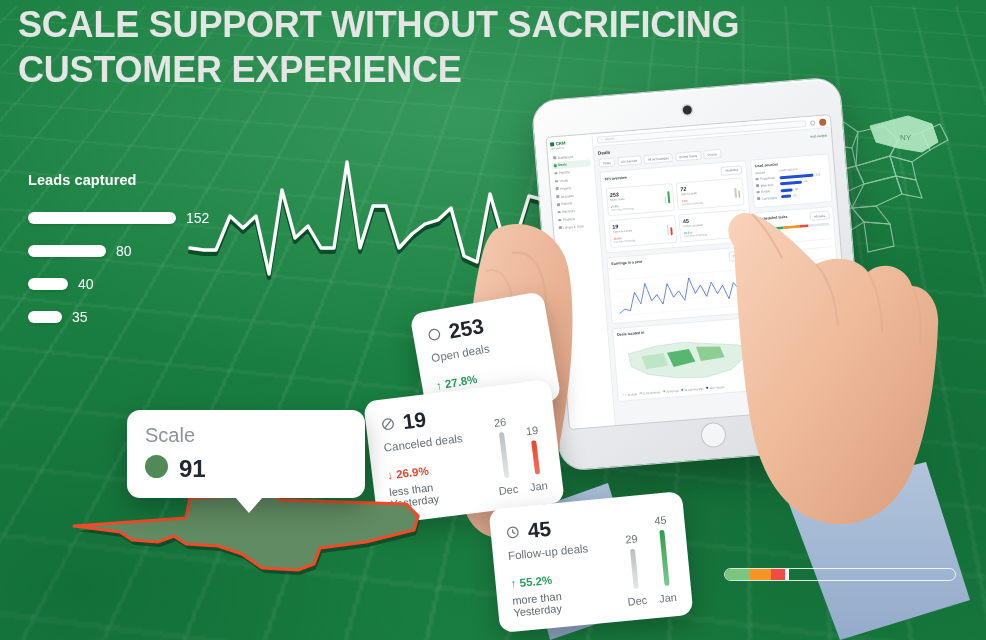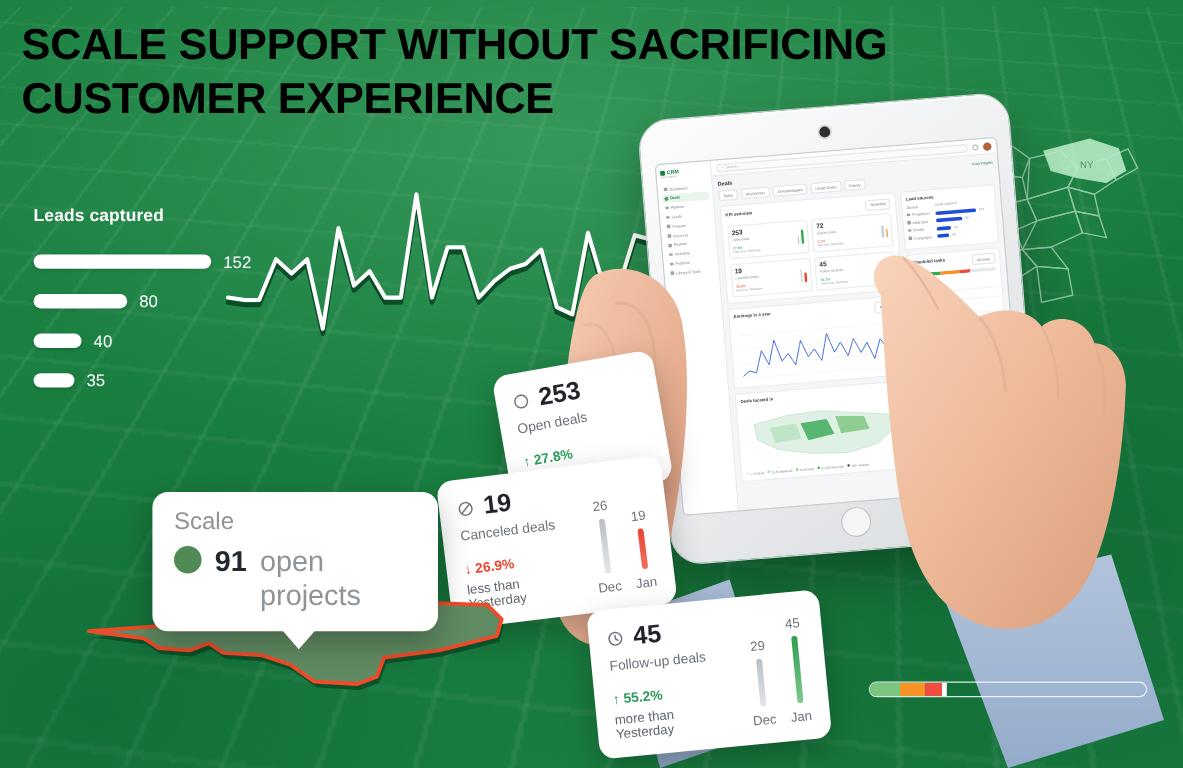--- a/index.html
+++ b/index.html
@@ -30,22 +30,22 @@
     position: absolute; inset: 0;
     background:
       radial-gradient(900px 420px at 46% 18%, rgba(120,210,150,0.30), rgba(0,0,0,0) 62%),
       radial-gradient(700px 520px at 88% 72%, rgba(0,60,30,0.30), rgba(0,0,0,0) 70%),
       radial-gradient(600px 400px at 8% 92%, rgba(0,70,35,0.28), rgba(0,0,0,0) 70%);
     pointer-events: none;
   }
 
   
   .headline {
-    position: absolute; left: 18px; top: 14px;
-    color: #000000;
+    position: absolute; left: 18px; top: 2px;
+    color: #e5e5e5;
     font-size: 36px;
     font-weight: bold;
     line-height: 1.26;
     letter-spacing: -0.2px;
     text-transform: uppercase;
     width: 800px;
   }
 
   
   .leads { position: absolute; left: 28px; top: 172px; width: 220px; }
@@ -703,21 +703,20 @@
   <svg class="tx-shape" viewBox="0 0 390 100">
     <path d="M8 36 L120 28 L124 8 L208 4 L214 10 L340 14 L352 26 L348 40 L300 52 L254 58 L248 74 L232 80 L196 78 L176 64 L152 56 L120 54 L108 46 L92 52 L66 50 L54 42 Z" fill="#0b4a27" opacity=".85" transform="translate(2,5)"></path>
     <path d="M8 36 L120 28 L124 8 L208 4 L214 10 L340 14 L352 26 L348 40 L300 52 L254 58 L248 74 L232 80 L196 78 L176 64 L152 56 L120 54 L108 46 L92 52 L66 50 L54 42 Z" fill="#618b62" stroke="#f04a28" stroke-width="3.2" stroke-linejoin="round"></path>
   </svg>
 
   <div class="tx-tip">
     <div class="tx-name">Scale</div>
     <div class="tx-row">
       <span class="tx-dot"></span>
       <span class="tx-val">91</span>
-      <span class="tx-txt">open projects</span>
     </div>
   </div>
 
   <div class="progress">
     <div class="seg" style="width:11%;background:#7bc67e"></div>
     <div class="seg" style="width:9%;background:#f59324"></div>
     <div class="seg" style="width:6%;background:#ef4c42"></div>
     <div class="seg" style="width:2%;background:#ffffff"></div>
     <div class="seg" style="width:72%;background:transparent"></div>
   </div>

